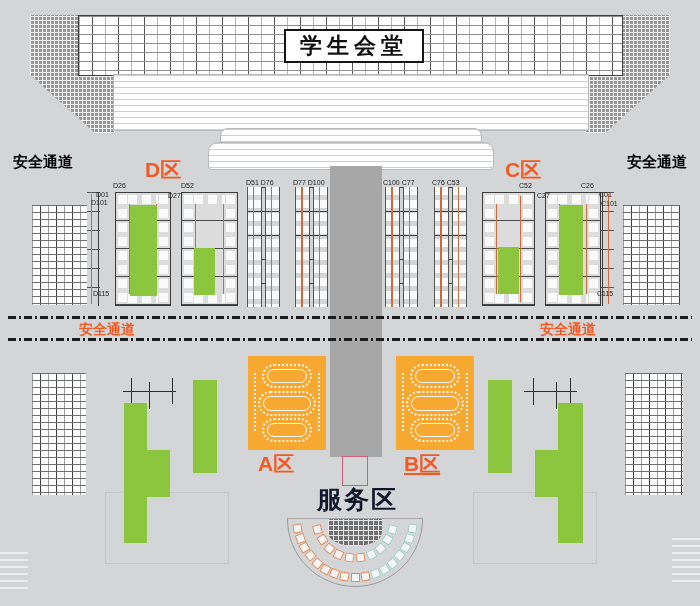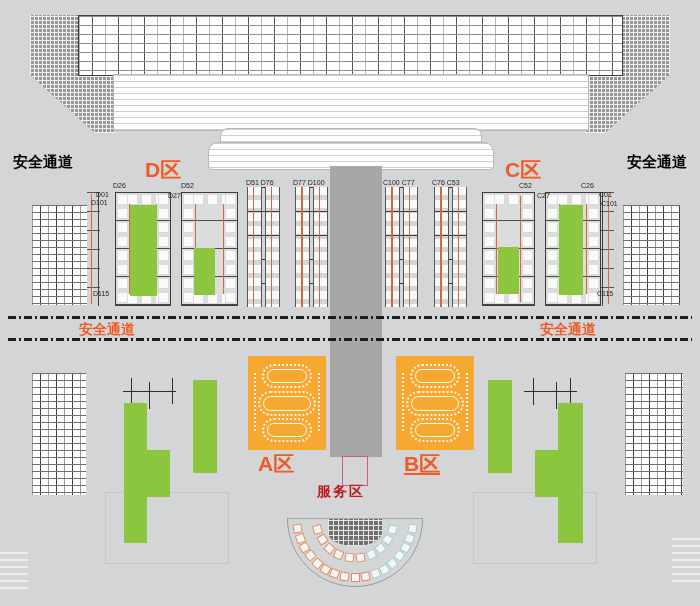--- a/index.html
+++ b/index.html
@@ -21,21 +21,21 @@
       linear-gradient(90deg,#3f3f3f 1px,transparent 1px);
     background-size:auto,16px 14px,16px 14px;background-position:0 0,0 0,8px 7px;}
   .steps{background-color:#fff;border:1px solid #b8b8b8;
     background-image:repeating-linear-gradient(180deg,#cfcfcf 0 1px,transparent 1px 6px);}
   .sign{background:#fff;border:2px solid #151515;display:flex;align-items:center;justify-content:center;
     font-weight:bold;font-size:22px;letter-spacing:5px;color:#111;}
   
   .blk-label{font-weight:bold;color:#000;font-size:15px;white-space:nowrap;}
   .zone-label{font-weight:bold;color:var(--accent);font-size:21px;white-space:nowrap;}
   .zone-label-sm{font-weight:bold;color:var(--safety_text);font-size:14px;white-space:nowrap;}
-  .svc-label{font-weight:bold;color:#b91c1c;font-size:14px;letter-spacing:2px;white-space:nowrap;}
+  .svc-label{font-weight:bold;color:#0f172a;font-size:25px;letter-spacing:2px;white-space:nowrap;}
   .tiny{font-size:7px;color:#222;line-height:1;white-space:nowrap;}
   
   .island{border:1.5px solid #3c3c3c;background-color:#dcdcdc;box-sizing:border-box;
     background-image:repeating-linear-gradient(180deg,transparent 0 27px,#4a4a4a 27px 28px);}
   .strip-v{position:absolute;top:2px;bottom:2px;width:9px;
     background-image:repeating-linear-gradient(180deg,#fafafa 0 9px,transparent 9px 14px);}
   .strip-h{position:absolute;left:12px;right:12px;height:9px;
     background-image:repeating-linear-gradient(90deg,#fafafa 0 9px,transparent 9px 14px);}
   .oline{position:absolute;top:3px;bottom:3px;width:0;border-left:1.5px solid #cc6a40;}
   .green{background:var(--green);}
@@ -72,20 +72,23 @@
 <body>
 
 <div id="canvas">
 
   <div class="abs checker" style="left:30px;top:15px;width:85px;height:118px;
               clip-path:polygon(0 0,48px 0,48px 60px,85px 60px,85px 118px,65px 118px,0 60px);"></div>
   <div class="abs checker" style="left:585px;top:15px;width:85px;height:118px;
               clip-path:polygon(85px 0,37px 0,37px 60px,0 60px,0 118px,20px 118px,85px 60px);"></div>
   <div class="abs brick-lg" style="left:78px;top:15px;width:543px;height:59px;"></div>
   <div class="abs steps" style="left:113px;top:74px;width:474px;height:55px;"></div>
+  <div class="abs sign" style="left:284px;top:29px;width:136px;height:30px;">
+    <span>学生会堂</span>
+  </div>
   <div class="abs steps" style="left:220px;top:128px;width:260px;height:16px;border-radius:8px 8px 0 0;"></div>
   <div class="abs steps" style="left:208px;top:142px;width:284px;height:26px;border-radius:10px 10px 4px 4px;"></div>
   <div class="abs pillar" style="left:330px;top:166px;width:52px;height:291px;"></div>
 
   <div class="abs blk-label" style="left:13px;top:153px;">安全通道</div>
   <div class="abs blk-label" style="left:627px;top:153px;">安全通道</div>
   <div class="abs zone-label" style="left:145px;top:156px;">D区</div>
   <div class="abs zone-label" style="left:505px;top:156px;">C区</div>
 
   <div class="abs brick-sm" style="left:32px;top:205px;width:55px;height:100px;"></div>

